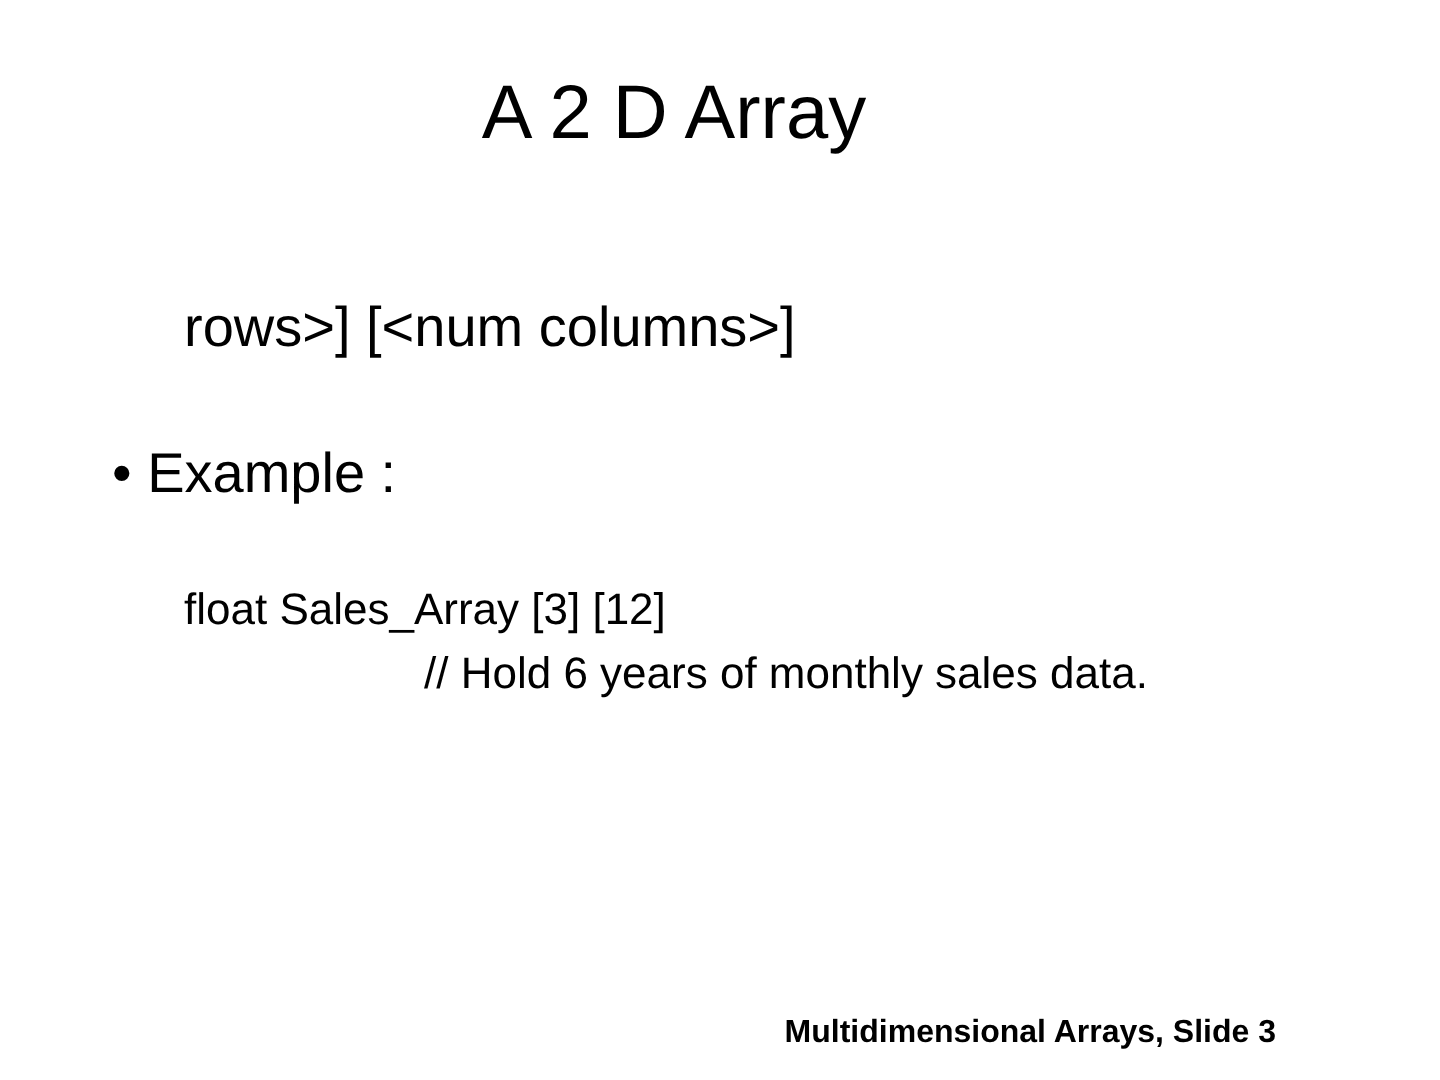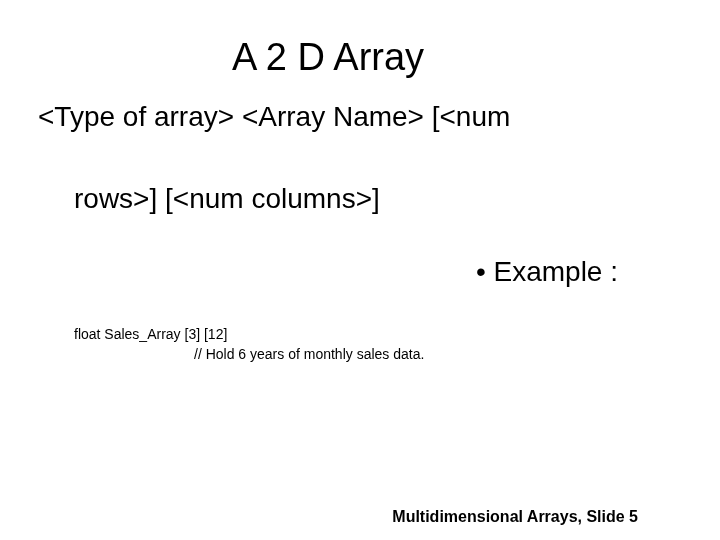--- a/index.html
+++ b/index.html
@@ -10,20 +10,21 @@
     background: #ffffff;
     font-family: "Comic Sans MS", "Comic Sans", cursive, sans-serif;
     color: #000000;
     overflow: hidden;
   }
   .slide {
     position: relative;
     width: 656px;
     height: 540px;
     box-sizing: border-box;
+    padding-left: 18px;
   }
   .title {
     text-align: center;
     font-size: 38px;
     padding-top: 36px;
     font-weight: normal;
   }
   .body {
     padding: 20px 38px 0 38px;
   }
@@ -33,27 +34,26 @@
     margin-bottom: 40px;
   }
   .syntax .cont {
     padding-left: 36px;
     display: block;
     margin-top: 47px;
   }
   .bullet {
     font-size: 28px;
     margin-bottom: 36px;
-    text-align: right;
   }
   .bullet::before {
     content: "• ";
   }
   .example-code {
-    font-size: 14px;
+    font-size: 22px;
     padding-left: 36px;
     line-height: 1.45;
   }
   .example-code .comment {
     padding-left: 120px;
     display: block;
   }
   .footer {
     position: absolute;
     right: 18px;
@@ -65,30 +65,29 @@
 </head>
 <body>
 
 <div class="slide">
 
   <div class="title">A 2 D Array</div>
 
   <div class="body">
 
     <div class="syntax">
-      <span>&lt;Type of array&gt; &lt;Array Name&gt; [&lt;num</span>
       <span class="cont">rows&gt;] [&lt;num columns&gt;]</span>
     </div>
 
     <div class="bullet">
       <span>Example :</span>
     </div>
 
     <div class="example-code">
       <span>float Sales_Array [3] [12]</span>
       <span class="comment">// Hold 6 years of monthly sales data.</span>
     </div>
 
   </div>
 
-  <div class="footer">Multidimensional Arrays, Slide 5</div>
+  <div class="footer">Multidimensional Arrays, Slide 3</div>
 
 </div>
 
 </body></html>

